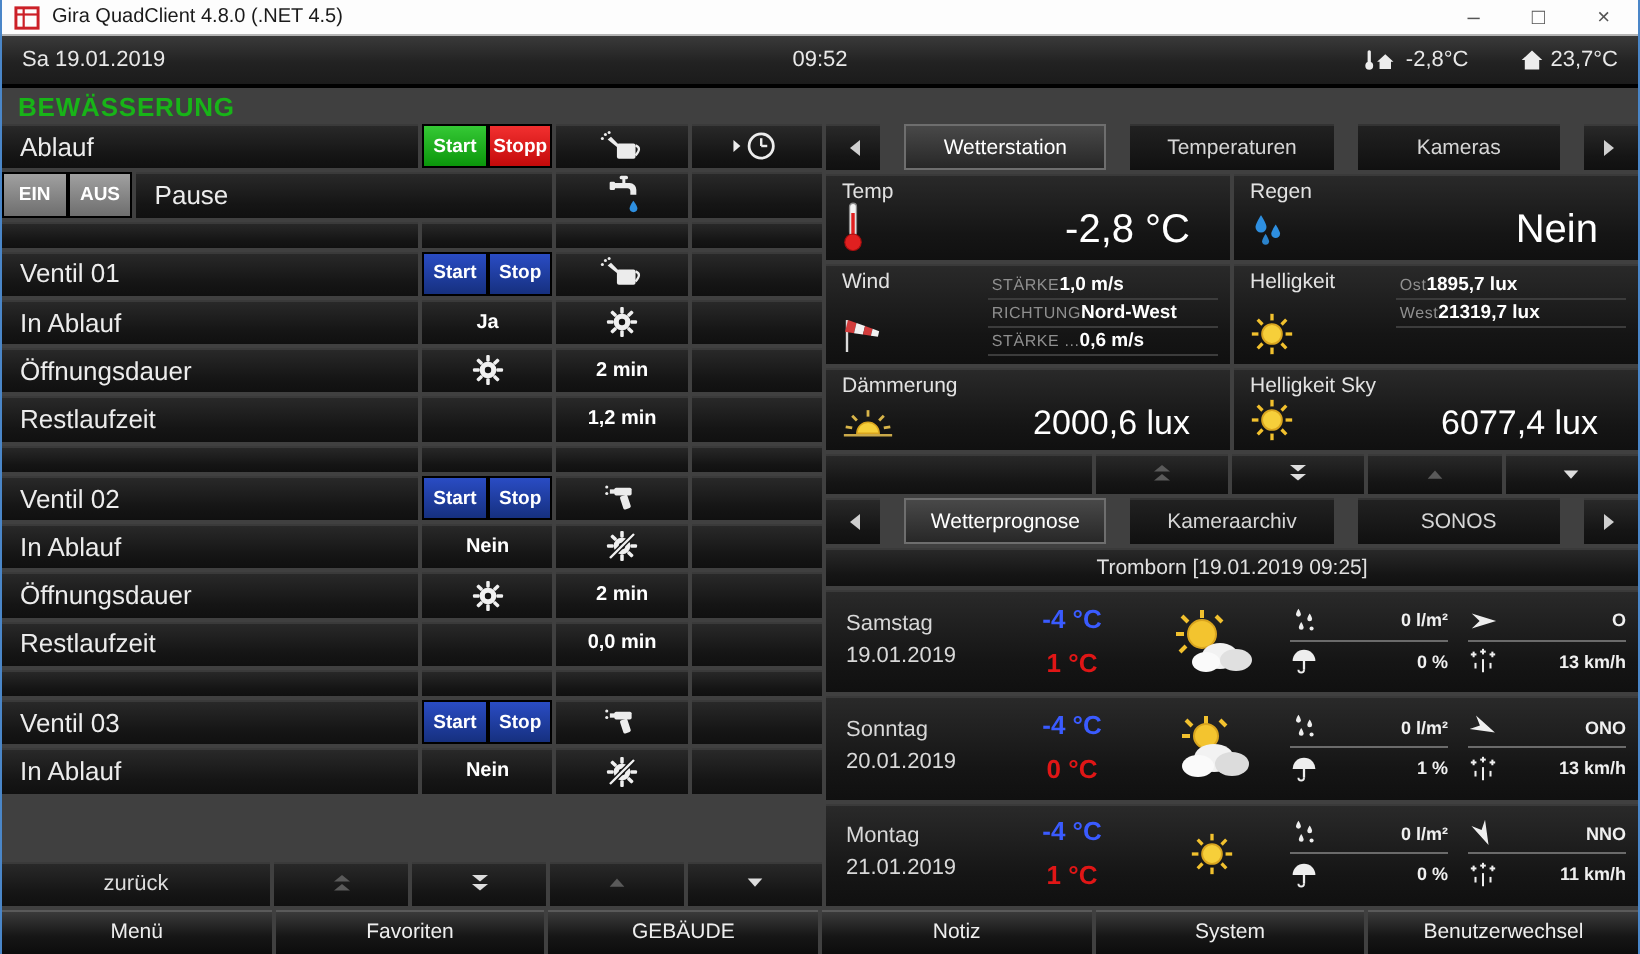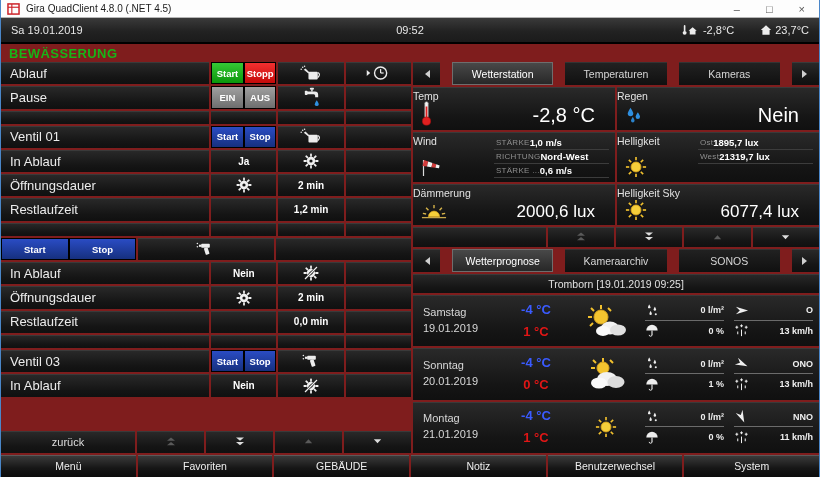--- a/index.html
+++ b/index.html
@@ -1,19 +1,19 @@
 <!DOCTYPE html>
 <html><head>
 <meta charset="utf-8">
 <style>
   * { box-sizing: border-box; margin: 0; padding: 0; }
   html,body { width:820px; height:477px; background:#000; overflow:hidden;
     font-family:"Liberation Sans", sans-serif; color:#fff; }
   .app { width:820px; height:477px; display:flex; flex-direction:column;
-    border-left:1px solid #4a86c8; border-right:1px solid #4a86c8; background:#7f1d1d; }
+    border-left:1px solid #4a86c8; border-right:1px solid #4a86c8; background:#404040; }
 
   
   .titlebar { flex:0 0 18px; background:#fdfdfd; display:flex; align-items:center;
     padding:0 6px; color:#1a1a1a; font-size:10px; border-bottom:1px solid #b5b5b5; }
   .titlebar .gira { width:14px; height:13px; margin-right:5px; display:flex; align-items:center; }
   .titlebar .title { flex:1; }
   .win-controls { display:flex; gap:26px; padding-right:8px; color:#555; font-size:11px; }
   .win-btn { cursor:default; line-height:14px; }
 
   
@@ -57,21 +57,21 @@
   .tabbar { flex:0 0 23px; display:flex; gap:12px; }
   .tab-arrow { flex:0 0 27px; color:#cfcfcf; }
   .tab { flex:1; font-size:10.5px; color:#d6d6d6; cursor:default;
     background:linear-gradient(180deg,#222,#101010); box-shadow:inset 0 1px 0 #333; }
   .tab.active { background:linear-gradient(180deg,#4a4a4a,#262626);
     box-shadow:inset 0 0 0 1px #6e6e6e; color:#fff; }
 
   
   .wrow { display:flex; gap:2px; min-height:0; }
   .wrow.a { flex:44 1 0; } .wrow.b { flex:50 1 0; } .wrow.c { flex:42 1 0; }
-  .tile { flex:1; position:relative; padding:3px 8px 3px 0; display:block; }
+  .tile { flex:1; position:relative; padding:3px 8px 3px 8px; display:block; }
   .tile-label { font-size:10.5px; color:#e2e2e2; }
   .tile-icon { position:absolute; left:8px; bottom:4px; display:flex; }
   .tile-value { position:absolute; right:20px; bottom:3px; font-size:20px; color:#fff; }
   .tile-value.md { font-size:17px; }
   .kv-rows { position:absolute; right:6px; top:4px; width:57%; }
   .kv { display:flex; justify-content:flex-start; align-items:center;
     border-bottom:1px solid #3c3c3c; padding:1px 2px; }
   .kv .k { font-size:8px; color:#8f8f8f; letter-spacing:.3px; }
   .kv .v { font-size:9.5px; font-weight:bold; color:#fff; }
   .wnav { flex:0 0 20px; display:flex; gap:2px; }
@@ -173,27 +173,27 @@
               <svg width="26" height="16" viewBox="0 0 30 18">
                 <polygon points="2,5.5 6,9 2,12.5" fill="#ececec"></polygon>
                 <circle cx="18" cy="9" r="7" fill="none" stroke="#ececec" stroke-width="1.6"></circle>
                 <line x1="18" y1="9" x2="18" y2="4.5" stroke="#ececec" stroke-width="1.4"></line>
                 <line x1="18" y1="9" x2="21.5" y2="9" stroke="#ececec" stroke-width="1.4"></line>
               </svg>
             </span>
           </div>
         </div>
         <div class="irow">
-          <div class="cell c-label">Pause</div>
           <div class="cell c2">
             <div class="btn-pair">
               <div class="btn btn-gray">EIN</div>
               <div class="btn btn-gray">AUS</div>
             </div>
           </div>
+          <div class="cell c-label">Pause</div>
           <div class="cell c3">
             <span>
               <svg width="19" height="20" viewBox="0 0 22 24">
                 <rect x="9" y="1" width="5" height="2.2" rx="1" fill="#ececec"></rect>
                 <rect x="10.6" y="3" width="1.8" height="2.4" fill="#ececec"></rect>
                 <path d="M5 5.4 h10 a4 4 0 0 1 4 4 v3 h-3.6 v-2 a1.8 1.8 0 0 0 -1.8 -1.8 H5 Z" fill="#ececec"></path>
                 <rect x="3" y="4.6" width="3.2" height="5" rx="0.8" fill="#ececec"></rect>
                 <path d="M17.2 16 C17.2 16 15 19 15 20.6 a2.3 2.3 0 0 0 4.6 0 C19.6 19 17.2 16 17.2 16 Z" fill="#2e8fe0"></path>
               </svg>
             </span>
@@ -280,20 +280,21 @@
           <div class="cell c3">1,2 min</div>
           <div class="cell c4"></div>
         </div>
         <div class="irow spacer">
           <div class="cell c-label"></div>
           <div class="cell c2"></div>
           <div class="cell c3"></div>
           <div class="cell c4"></div>
         </div>
         <div class="irow">
+          <div class="cell c-label">Ventil 02</div>
           <div class="cell c2">
             <div class="btn-pair">
               <div class="btn btn-blue">Start</div>
               <div class="btn btn-blue">Stop</div>
             </div>
           </div>
           <div class="cell c3">
             <span>
               <svg width="19" height="16" viewBox="0 0 22 18">
                 <rect x="6" y="3" width="10" height="4.5" rx="1" fill="#ececec"></rect>
@@ -864,16 +865,16 @@
     </div>
   </div>
 
   <div class="gapline"></div>
 
   <div class="bottombar" id="bottombar">
       <div class="bbtn">Menü</div>
       <div class="bbtn">Favoriten</div>
       <div class="bbtn">GEBÄUDE</div>
       <div class="bbtn">Notiz</div>
+      <div class="bbtn">System</div>
       <div class="bbtn">Benutzerwechsel</div>
-      <div class="bbtn">System</div>
     </div>
 </div>
 
 </body></html>

